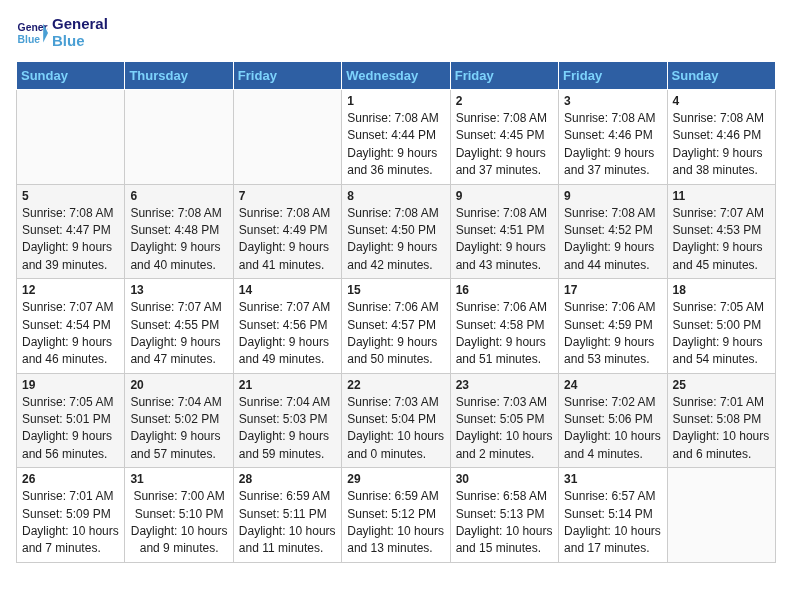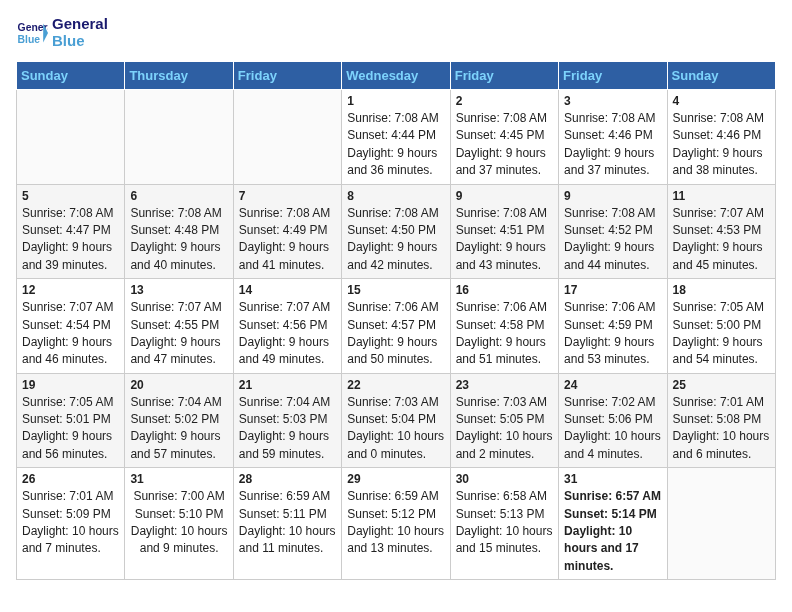--- a/index.html
+++ b/index.html
@@ -294,20 +294,20 @@
 Daylight: 10 hours and 13 minutes.</div>
         </td>
         <td>
           <div class="day-num">30</div>
           <div class="day-info" style="white-space: pre-line;">Sunrise: 6:58 AM
 Sunset: 5:13 PM
 Daylight: 10 hours and 15 minutes.</div>
         </td>
         <td>
           <div class="day-num">31</div>
-          <div class="day-info" style="white-space: pre-line; font-weight: bold;">Sunrise: 6:57 AM
+          <div class="day-info" style="white-space: pre-line;">Sunrise: 6:57 AM
 Sunset: 5:14 PM
 Daylight: 10 hours and 17 minutes.</div>
         </td>
         <td class="empty-cell"></td>
       </tr>
     </tbody>
 </table>
 
 </body></html>

